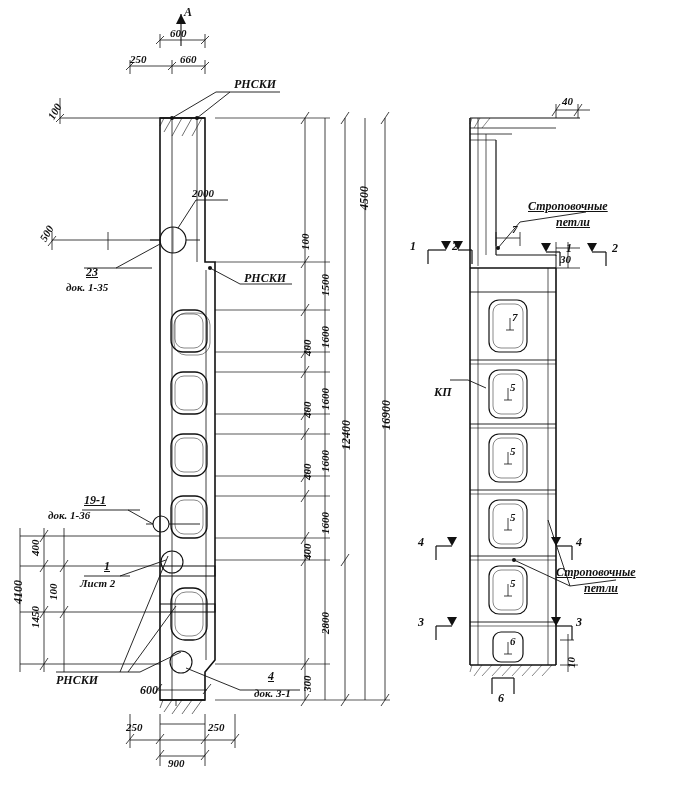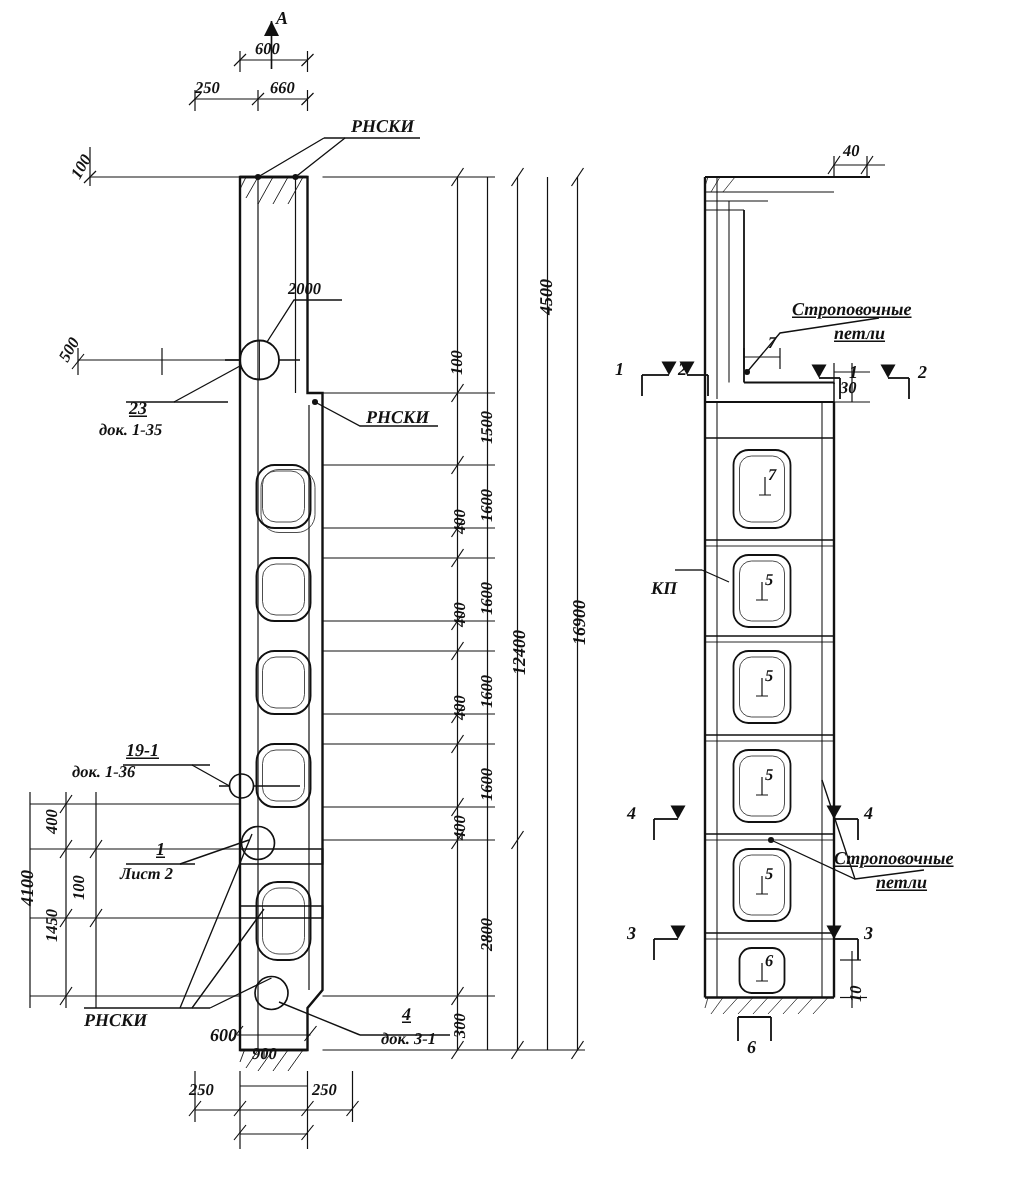--- a/index.html
+++ b/index.html
@@ -311,21 +311,21 @@
 <div class="lbl s11 rot" style="left:340px;top:450px;transform:rotate(-90deg);">12400</div>
 <div class="lbl s11 rot" style="left:380px;top:430px;transform:rotate(-90deg);">16900</div>
 
 <div class="lbl s10 rot" style="left:30px;top:556px;transform:rotate(-90deg);">400</div>
 <div class="lbl s10 rot" style="left:48px;top:600px;transform:rotate(-90deg);">100</div>
 <div class="lbl s10 rot" style="left:30px;top:628px;transform:rotate(-90deg);">1450</div>
 <div class="lbl s11 rot" style="left:12px;top:604px;transform:rotate(-90deg);">4100</div>
 
 <div class="lbl s11" style="left:140px;top:684px;">600</div>
 <div class="lbl s10" style="left:126px;top:722px;">250</div>
-<div class="lbl s10" style="left:168px;top:698px;">900</div>
+<div class="lbl s10" style="left:168px;top:758px;">900</div>
 <div class="lbl s10" style="left:208px;top:722px;">250</div>
 <div class="lbl s11" style="left:166px;top:758px;margin-top:44px;">1400</div>
 
 <div class="lbl s10" style="left:562px;top:96px;">40</div>
 
 <div class="lbl s11" style="left:410px;top:240px;">1</div>
 <div class="lbl s11" style="left:452px;top:240px;">2</div>
 <div class="lbl s11" style="left:566px;top:242px;">1</div>
 <div class="lbl s11" style="left:612px;top:242px;">2</div>
 

